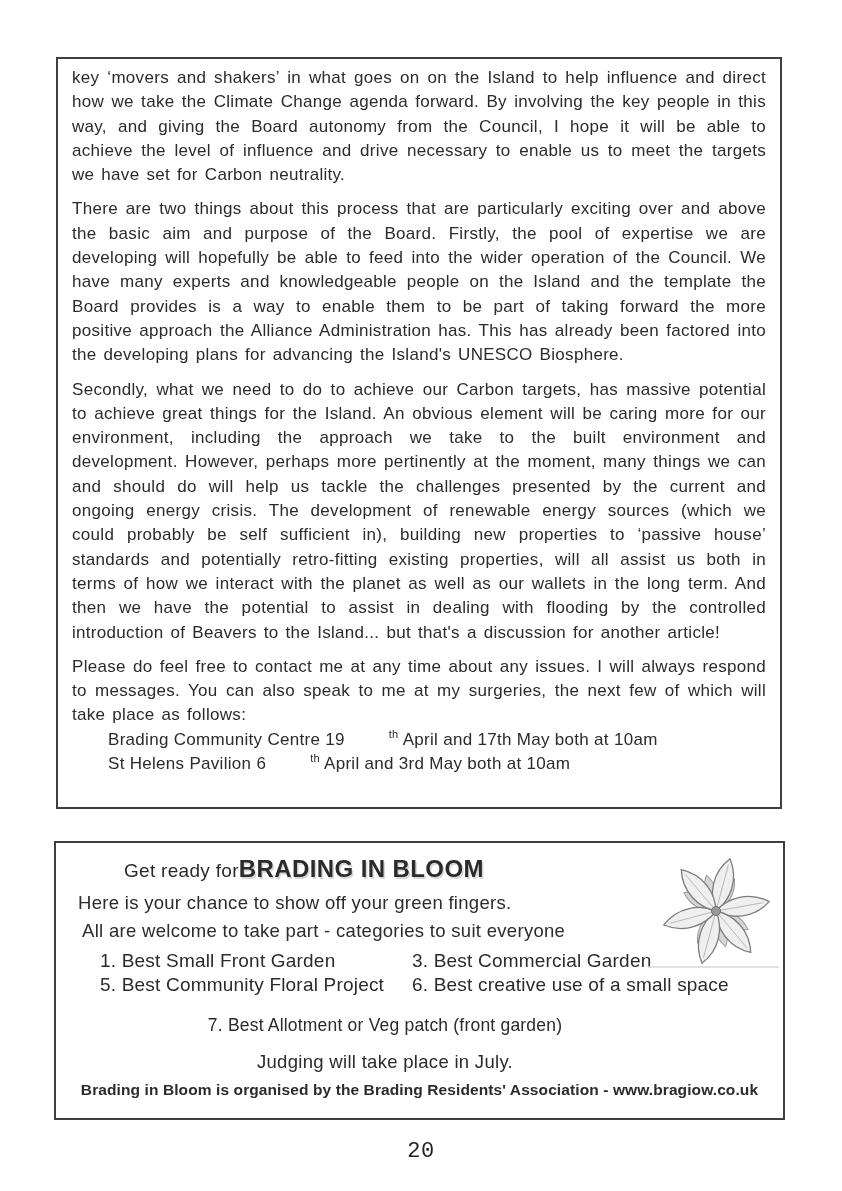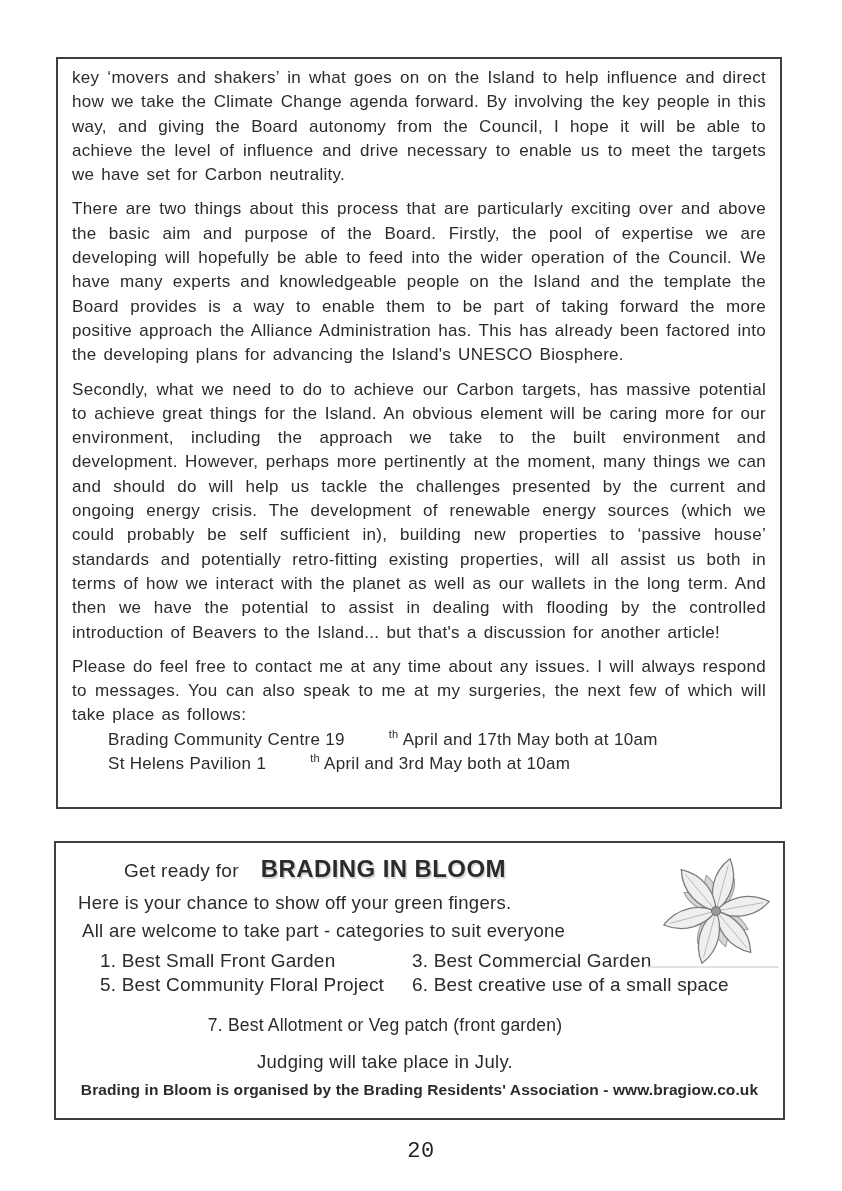--- a/index.html
+++ b/index.html
@@ -58,21 +58,20 @@
     width: 731px;
     height: 279px;
     border: 2px solid #3f3f3f;
     box-sizing: border-box;
     padding: 10px 14px 0 14px;
     overflow: hidden;
   }
   .bloom-heading {
     display: flex;
     align-items: baseline;
-    gap: 22px;
     padding-left: 54px;
     margin: 2px 0 6px 0;
   }
   .bloom-intro {
     font-size: 19px;
     letter-spacing: 0.3px;
   }
   .bloom-title {
     font-size: 24px;
     font-weight: bold;
@@ -147,21 +146,21 @@
 <body>
 
 <div class="page">
 
   <div class="article-box">
     <p>key ‘movers and shakers’ in what goes on on the Island to help influence and direct how we take the Climate Change agenda forward. By involving the key people in this way, and giving the Board autonomy from the Council, I hope it will be able to achieve the level of influence and drive necessary to enable us to meet the targets we have set for Carbon neutrality.</p>
     <p>There are two things about this process that are particularly exciting over and above the basic aim and purpose of the Board. Firstly, the pool of expertise we are developing will hopefully be able to feed into the wider operation of the Council. We have many experts and knowledgeable people on the Island and the template the Board provides is a way to enable them to be part of taking forward the more positive approach the Alliance Administration has. This has already been factored into the developing plans for advancing the Island's UNESCO Biosphere.</p>
     <p>Secondly, what we need to do to achieve our Carbon targets, has massive potential to achieve great things for the Island. An obvious element will be caring more for our environment, including the approach we take to the built environment and development. However, perhaps more pertinently at the moment, many things we can and should do will help us tackle the challenges presented by the current and ongoing energy crisis. The development of renewable energy sources (which we could probably be self sufficient in), building new properties to ‘passive house’ standards and potentially retro-fitting existing properties, will all assist us both in terms of how we interact with the planet as well as our wallets in the long term. And then we have the potential to assist in dealing with flooding by the controlled introduction of Beavers to the Island... but that's a discussion for another article!</p>
     <p style="margin-bottom:0">Please do feel free to contact me at any time about any issues. I will always respond to messages. You can also speak to me at my surgeries, the next few of which will take place as follows:</p>
     <div class="surgery-line"><span>Brading Community Centre 19</span><sup>th</sup><span> April and 17th May both at 10am</span></div>
-    <div class="surgery-line"><span>St Helens Pavilion 1</span><sup>th</sup><span> April and 3rd May both at 10am</span></div>
+    <div class="surgery-line"><span>St Helens Pavilion 6</span><sup>th</sup><span> April and 3rd May both at 10am</span></div>
   </div>
 
   <div class="bloom-box">
 
     <div class="bloom-heading">
       <span class="bloom-intro">Get ready for</span>
       <span class="bloom-title">BRADING IN BLOOM</span>
     </div>
 
     <div class="bloom-line1">Here is your chance to show off your green fingers.</div>

